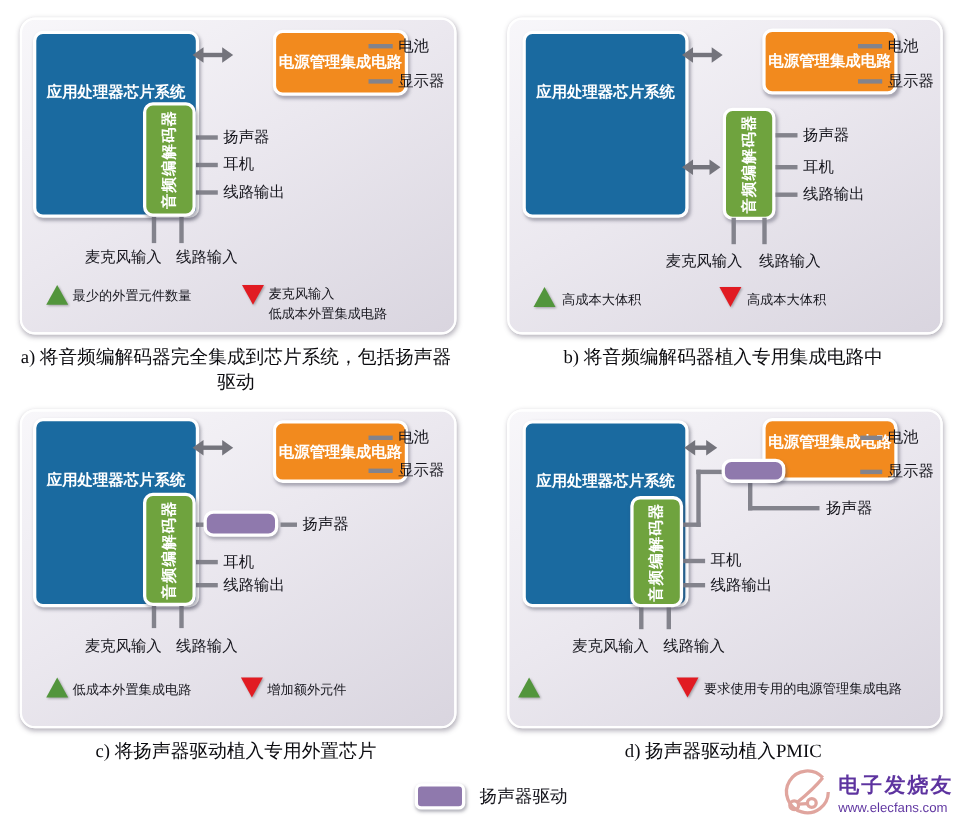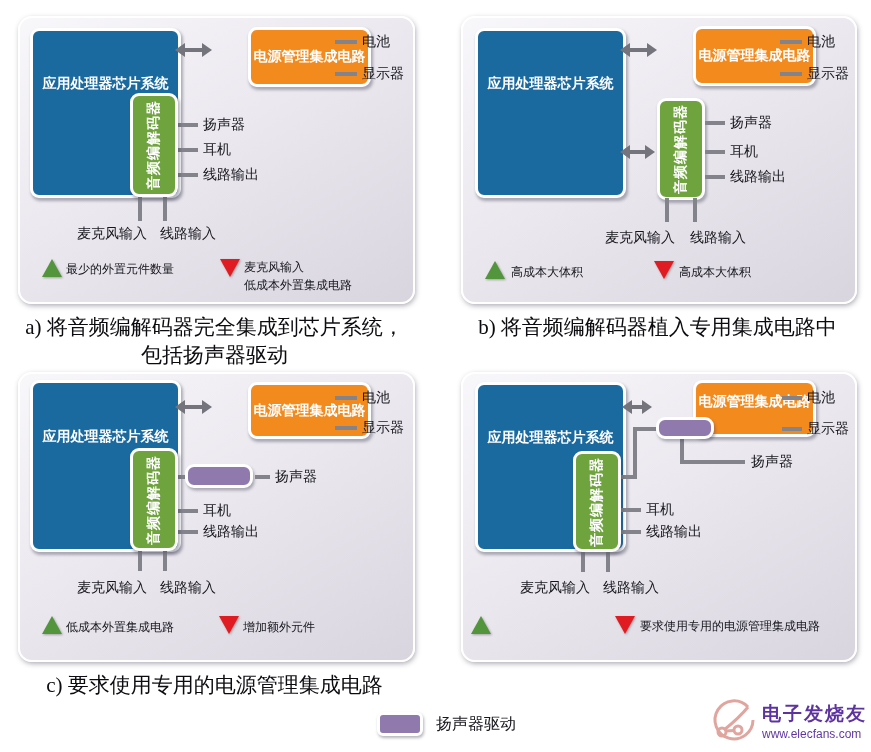--- a/index.html
+++ b/index.html
@@ -15,21 +15,21 @@
   .soc{background:#1a6aa0;}
   .soc .soc-lbl{margin-bottom:58px;}
   .pmic{background:#f28a1e;margin-left:36px;}
   .codec{background:#6fa33e;}
   .codec span{transform:rotate(-90deg);white-space:nowrap;letter-spacing:1px;font-size:14px;}
   .driver{background:#8f79ad;}
   .h-line{position:absolute;height:4px;background:#83838c;}
   .v-line{position:absolute;width:4px;background:#83838c;}
   .lbl{position:absolute;font-family:"Liberation Serif",serif;font-size:14px;color:#16161d;white-space:nowrap;}
   .caption{position:absolute;width:393px;text-align:center;font-family:"Liberation Serif",serif;
-           font-size:21px;color:#0c0c10;}
+           font-size:17px;color:#0c0c10;}
   .darrow{position:absolute;height:14px;}
   .darrow .ab{position:absolute;left:7px;right:7px;top:5px;height:4px;background:#74747c;}
   .darrow .al{position:absolute;left:0;top:0;width:0;height:0;
               border-top:7px solid transparent;border-bottom:7px solid transparent;
               border-right:10px solid #74747c;}
   .darrow .ar{position:absolute;right:0;top:0;width:0;height:0;
               border-top:7px solid transparent;border-bottom:7px solid transparent;
               border-left:10px solid #74747c;}
   .tri-up{position:absolute;width:0;height:0;
           border-left:10px solid transparent;border-right:10px solid transparent;
@@ -162,21 +162,21 @@
     <div class="lbl" style="left:183px;top:149px;">线路输出</div>
     <div class="v-line" style="left:118px;top:173px;height:24px;"></div>
     <div class="v-line" style="left:143px;top:173px;height:24px;"></div>
     <div class="lbl" style="left:57px;top:205px;">麦克风输入</div>
     <div class="lbl" style="left:140px;top:205px;">线路输入</div>
     <div class="tri-up" style="left:22px;top:242px;"></div>
     <div class="pc-text" style="left:46px;top:244px;text-align:center;">低成本外置集成电路</div>
     <div class="tri-down" style="left:199px;top:242px;"></div>
     <div class="pc-text" style="left:223px;top:244px;">增加额外元件</div>
   </div>
-  <div class="caption" style="left:18px;top:671px;">c) 要求使用专用的电源管理集成电路</div>
+  <div class="caption" style="left:18px;top:671px;">c) 将扬声器驱动植入专用外置芯片</div>
 
   <div class="panel" style="left:461px;top:372px;width:392px;height:286px;">
     <div class="box soc" style="left:12px;top:8px;width:145px;height:164px;">
       <span class="soc-lbl">应用处理器芯片系统</span>
     </div>
     <div class="box codec" style="left:110px;top:77px;width:42px;height:95px;z-index:2;">
       <span>音频编解码器</span>
     </div>
     <div class="box pmic" style="left:194px;top:6px;width:117px;height:51px;">
       <span style="margin-bottom:14px;">电源管理集成电路</span>
@@ -204,20 +204,21 @@
     <div class="h-line" style="left:158px;top:156px;width:20px;"></div>
     <div class="lbl" style="left:183px;top:149px;">线路输出</div>
     <div class="v-line" style="left:118px;top:174px;height:24px;"></div>
     <div class="v-line" style="left:143px;top:174px;height:24px;"></div>
     <div class="lbl" style="left:57px;top:205px;">麦克风输入</div>
     <div class="lbl" style="left:140px;top:205px;">线路输入</div>
     <div class="tri-up" style="left:8px;top:242px;"></div>
     <div class="tri-down" style="left:152px;top:242px;"></div>
     <div class="pc-text" style="left:177px;top:243px;">要求使用专用的电源管理集成电路</div>
   </div>
+  <div class="caption" style="left:461px;top:671px;">d) 扬声器驱动植入PMIC</div>
 
   <div class="legend">
     <div class="swatch"></div>
     <div class="legend-lbl">扬声器驱动</div>
   </div>
 
   <div class="watermark">
     <svg width="46" height="48" viewBox="0 0 46 48">
       <path d="M38 10 A19 19 0 1 0 43 23" fill="none" stroke="#dd9c94" stroke-width="3"></path>
       <path d="M38 10 Q30 20 14 33" fill="none" stroke="#dd9c94" stroke-width="3"></path>

